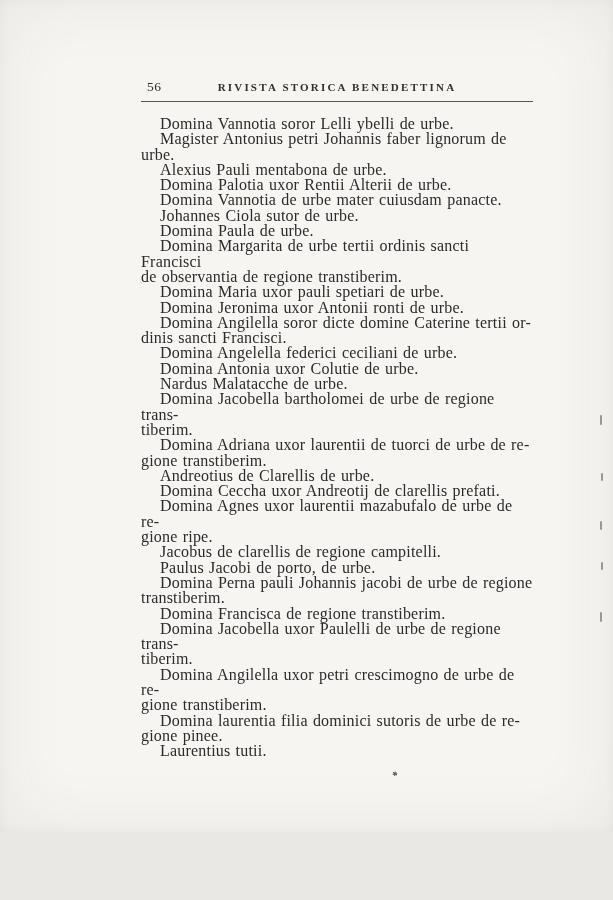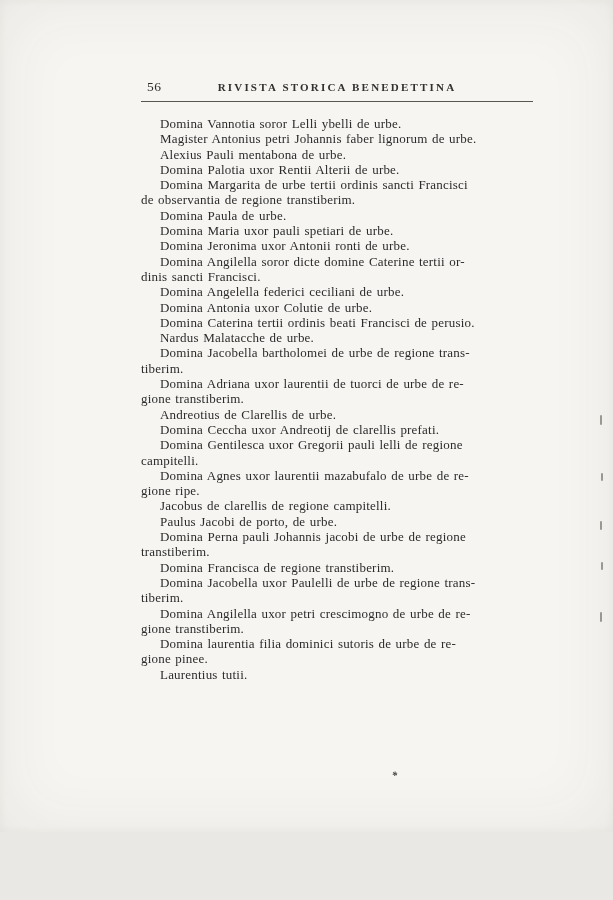--- a/index.html
+++ b/index.html
@@ -46,21 +46,21 @@
     font-family: Liberation Serif, serif;
   }
   .header-rule {
     border: none;
     border-top: 1px solid #59564f;
     margin: 4px 0 0 0;
     width: 100%;
   }
   .text-block {
     margin-top: 14px;
-    font-size: 13px;
+    font-size: 16px;
     line-height: 15.3px;
     text-align: left;
   }
   .text-block p {
     margin: 0;
     padding: 0;
     text-indent: 19px;
     white-space: pre-line;
     letter-spacing: 0.2px;
     word-spacing: 1px;
@@ -94,39 +94,38 @@
     <div class="header-row">
       <span class="page-number">56</span>
       <span class="journal-title">RIVISTA STORICA BENEDETTINA</span>
     </div>
     <hr class="header-rule">
     <div class="text-block">
       <p>Domina Vannotia soror Lelli ybelli de urbe.</p>
       <p>Magister Antonius petri Johannis faber lignorum de urbe.</p>
       <p>Alexius Pauli mentabona de urbe.</p>
       <p>Domina Palotia uxor Rentii Alterii de urbe.</p>
+      <p>Domina Vannotia de urbe mater cuiusdam panacte.</p>
+      <p>Johannes Ciola sutor de urbe.</p>
+      <p>Domina Paula de urbe.</p>
       <p>Domina Margarita de urbe tertii ordinis sancti Francisci
 de observantia de regione transtiberim.</p>
-      <p>Domina Paula de urbe.</p>
       <p>Domina Maria uxor pauli spetiari de urbe.</p>
       <p>Domina Jeronima uxor Antonii ronti de urbe.</p>
       <p>Domina Angilella soror dicte domine Caterine tertii or-
 dinis sancti Francisci.</p>
       <p>Domina Angelella federici ceciliani de urbe.</p>
       <p>Domina Antonia uxor Colutie de urbe.</p>
-      <p>Domina Caterina tertii ordinis beati Francisci de perusio.</p>
       <p>Nardus Malatacche de urbe.</p>
       <p>Domina Jacobella bartholomei de urbe de regione trans-
 tiberim.</p>
       <p>Domina Adriana uxor laurentii de tuorci de urbe de re-
 gione transtiberim.</p>
       <p>Andreotius de Clarellis de urbe.</p>
       <p>Domina Ceccha uxor Andreotij de clarellis prefati.</p>
-      <p>Domina Gentilesca uxor Gregorii pauli lelli de regione
-campitelli.</p>
       <p>Domina Agnes uxor laurentii mazabufalo de urbe de re-
 gione ripe.</p>
       <p>Jacobus de clarellis de regione campitelli.</p>
       <p>Paulus Jacobi de porto, de urbe.</p>
       <p>Domina Perna pauli Johannis jacobi de urbe de regione
 transtiberim.</p>
       <p>Domina Francisca de regione transtiberim.</p>
       <p>Domina Jacobella uxor Paulelli de urbe de regione trans-
 tiberim.</p>
       <p>Domina Angilella uxor petri crescimogno de urbe de re-

